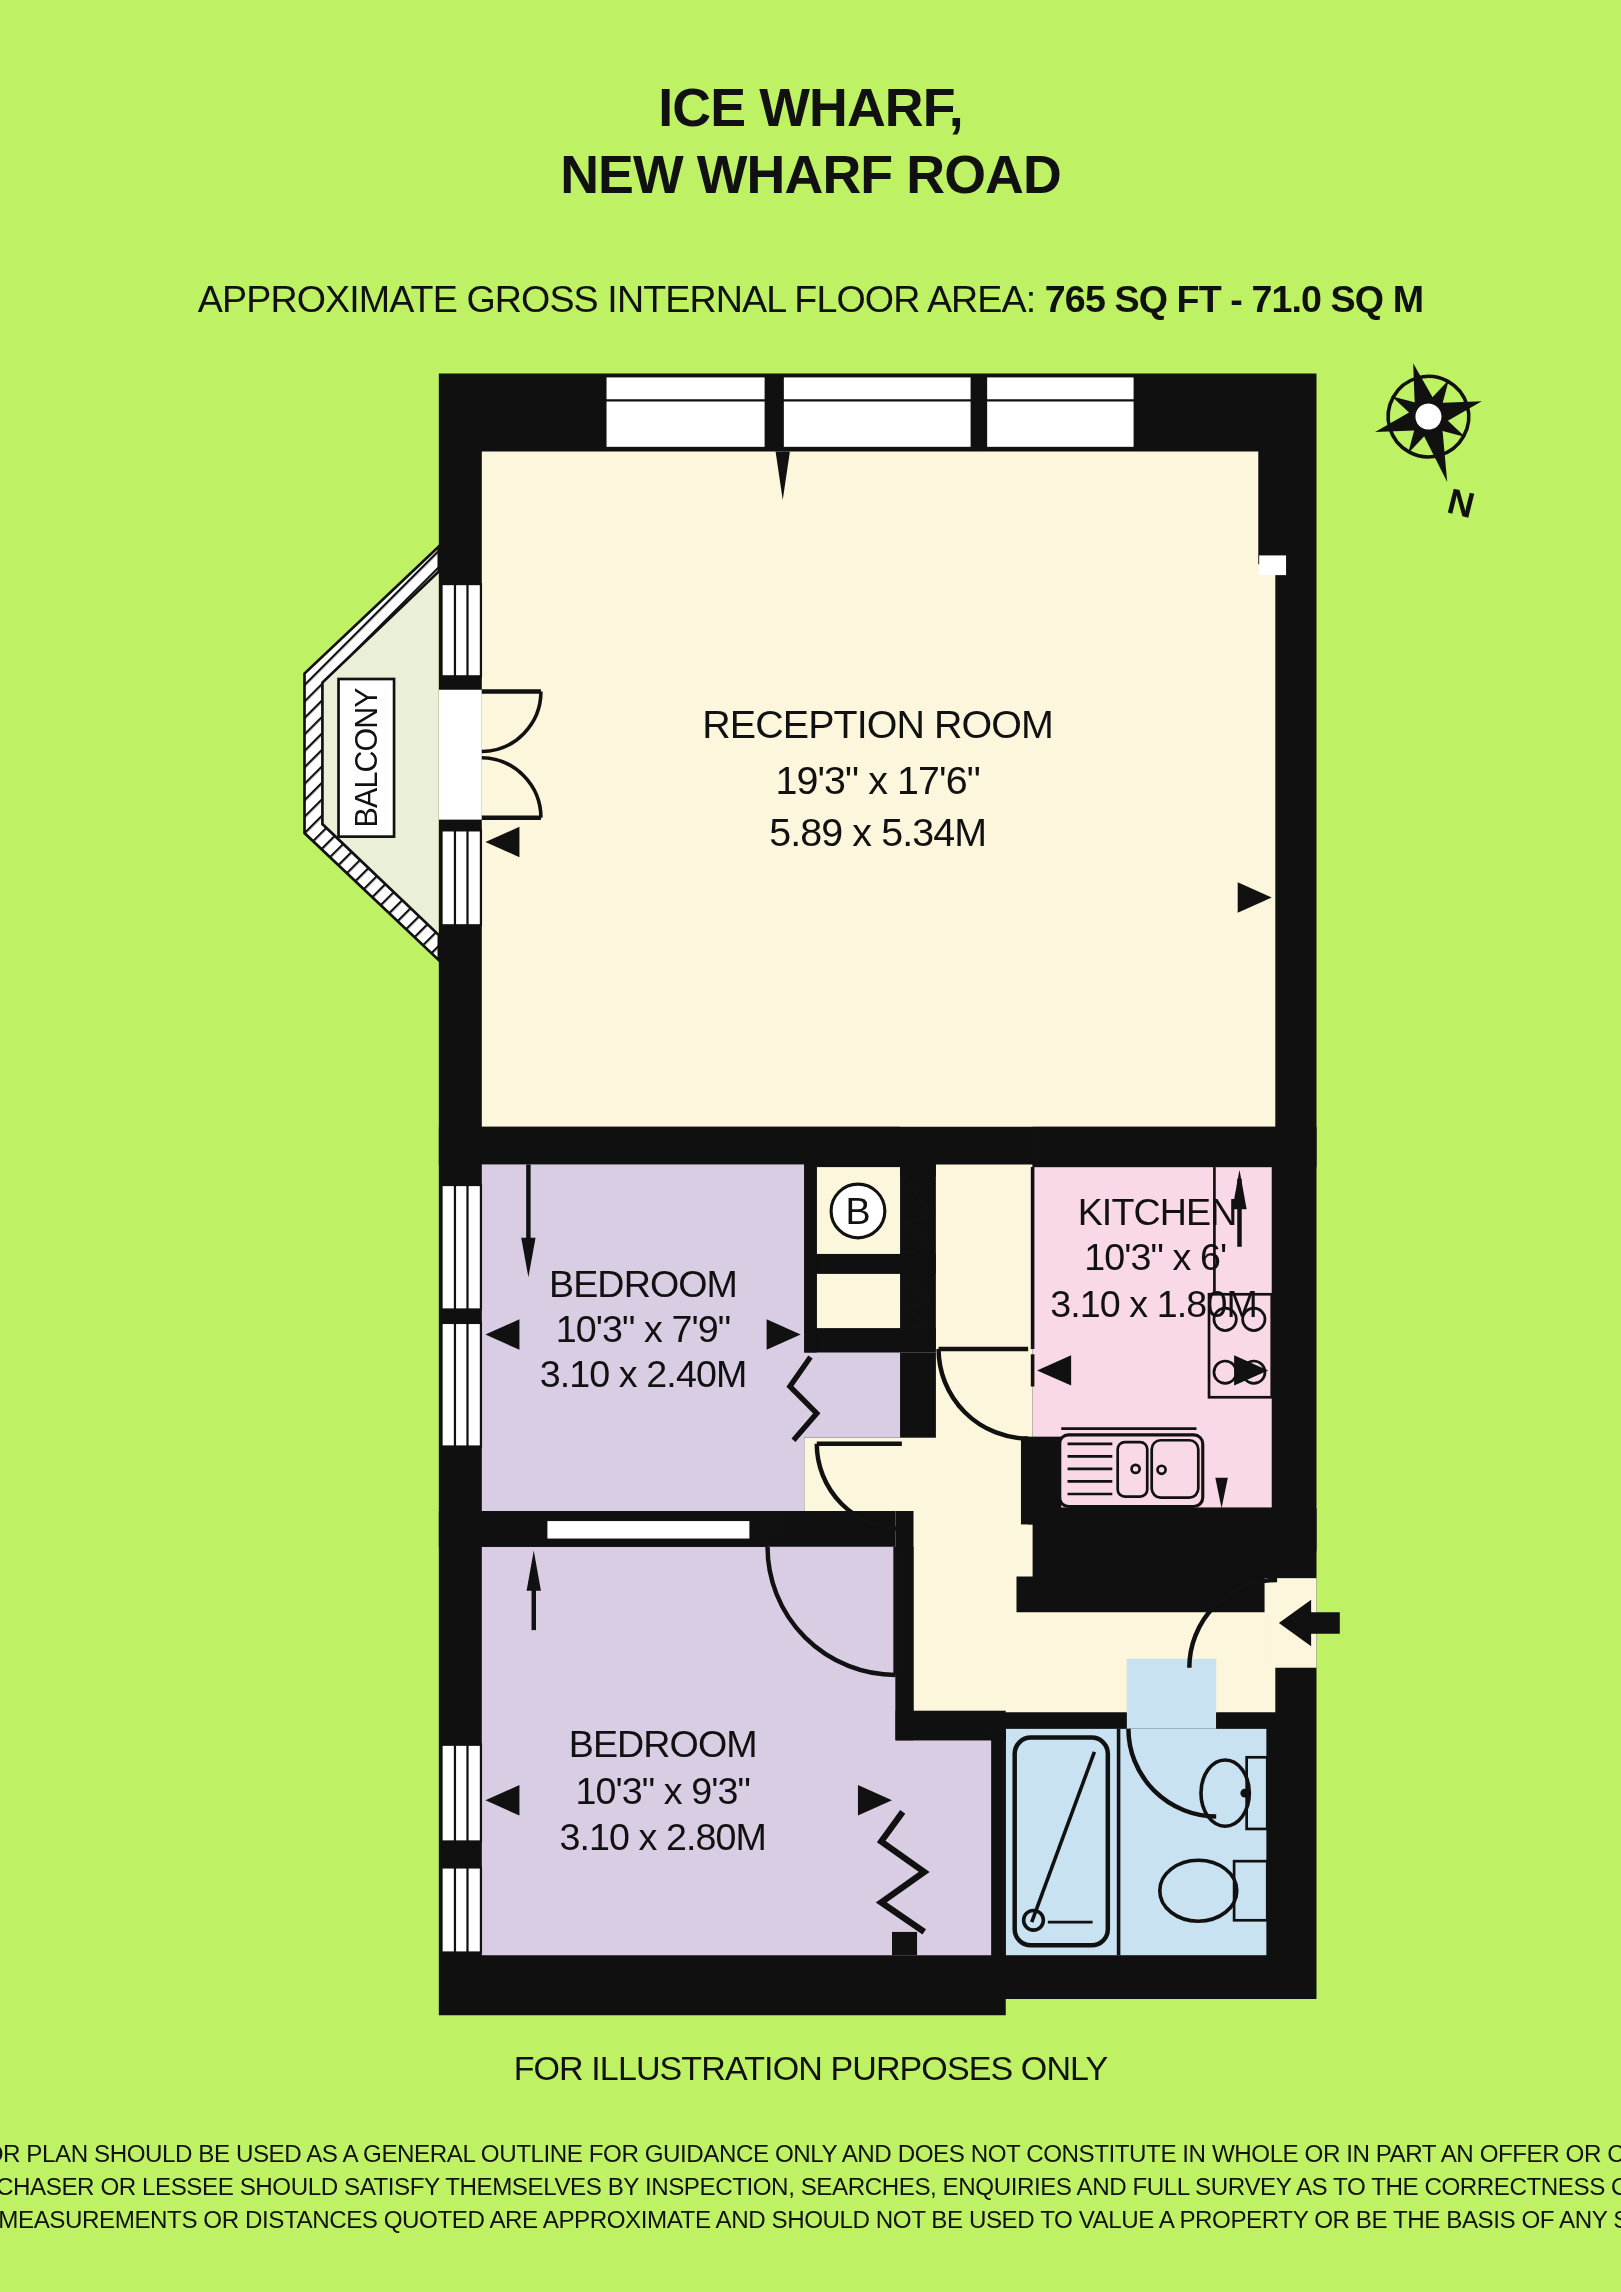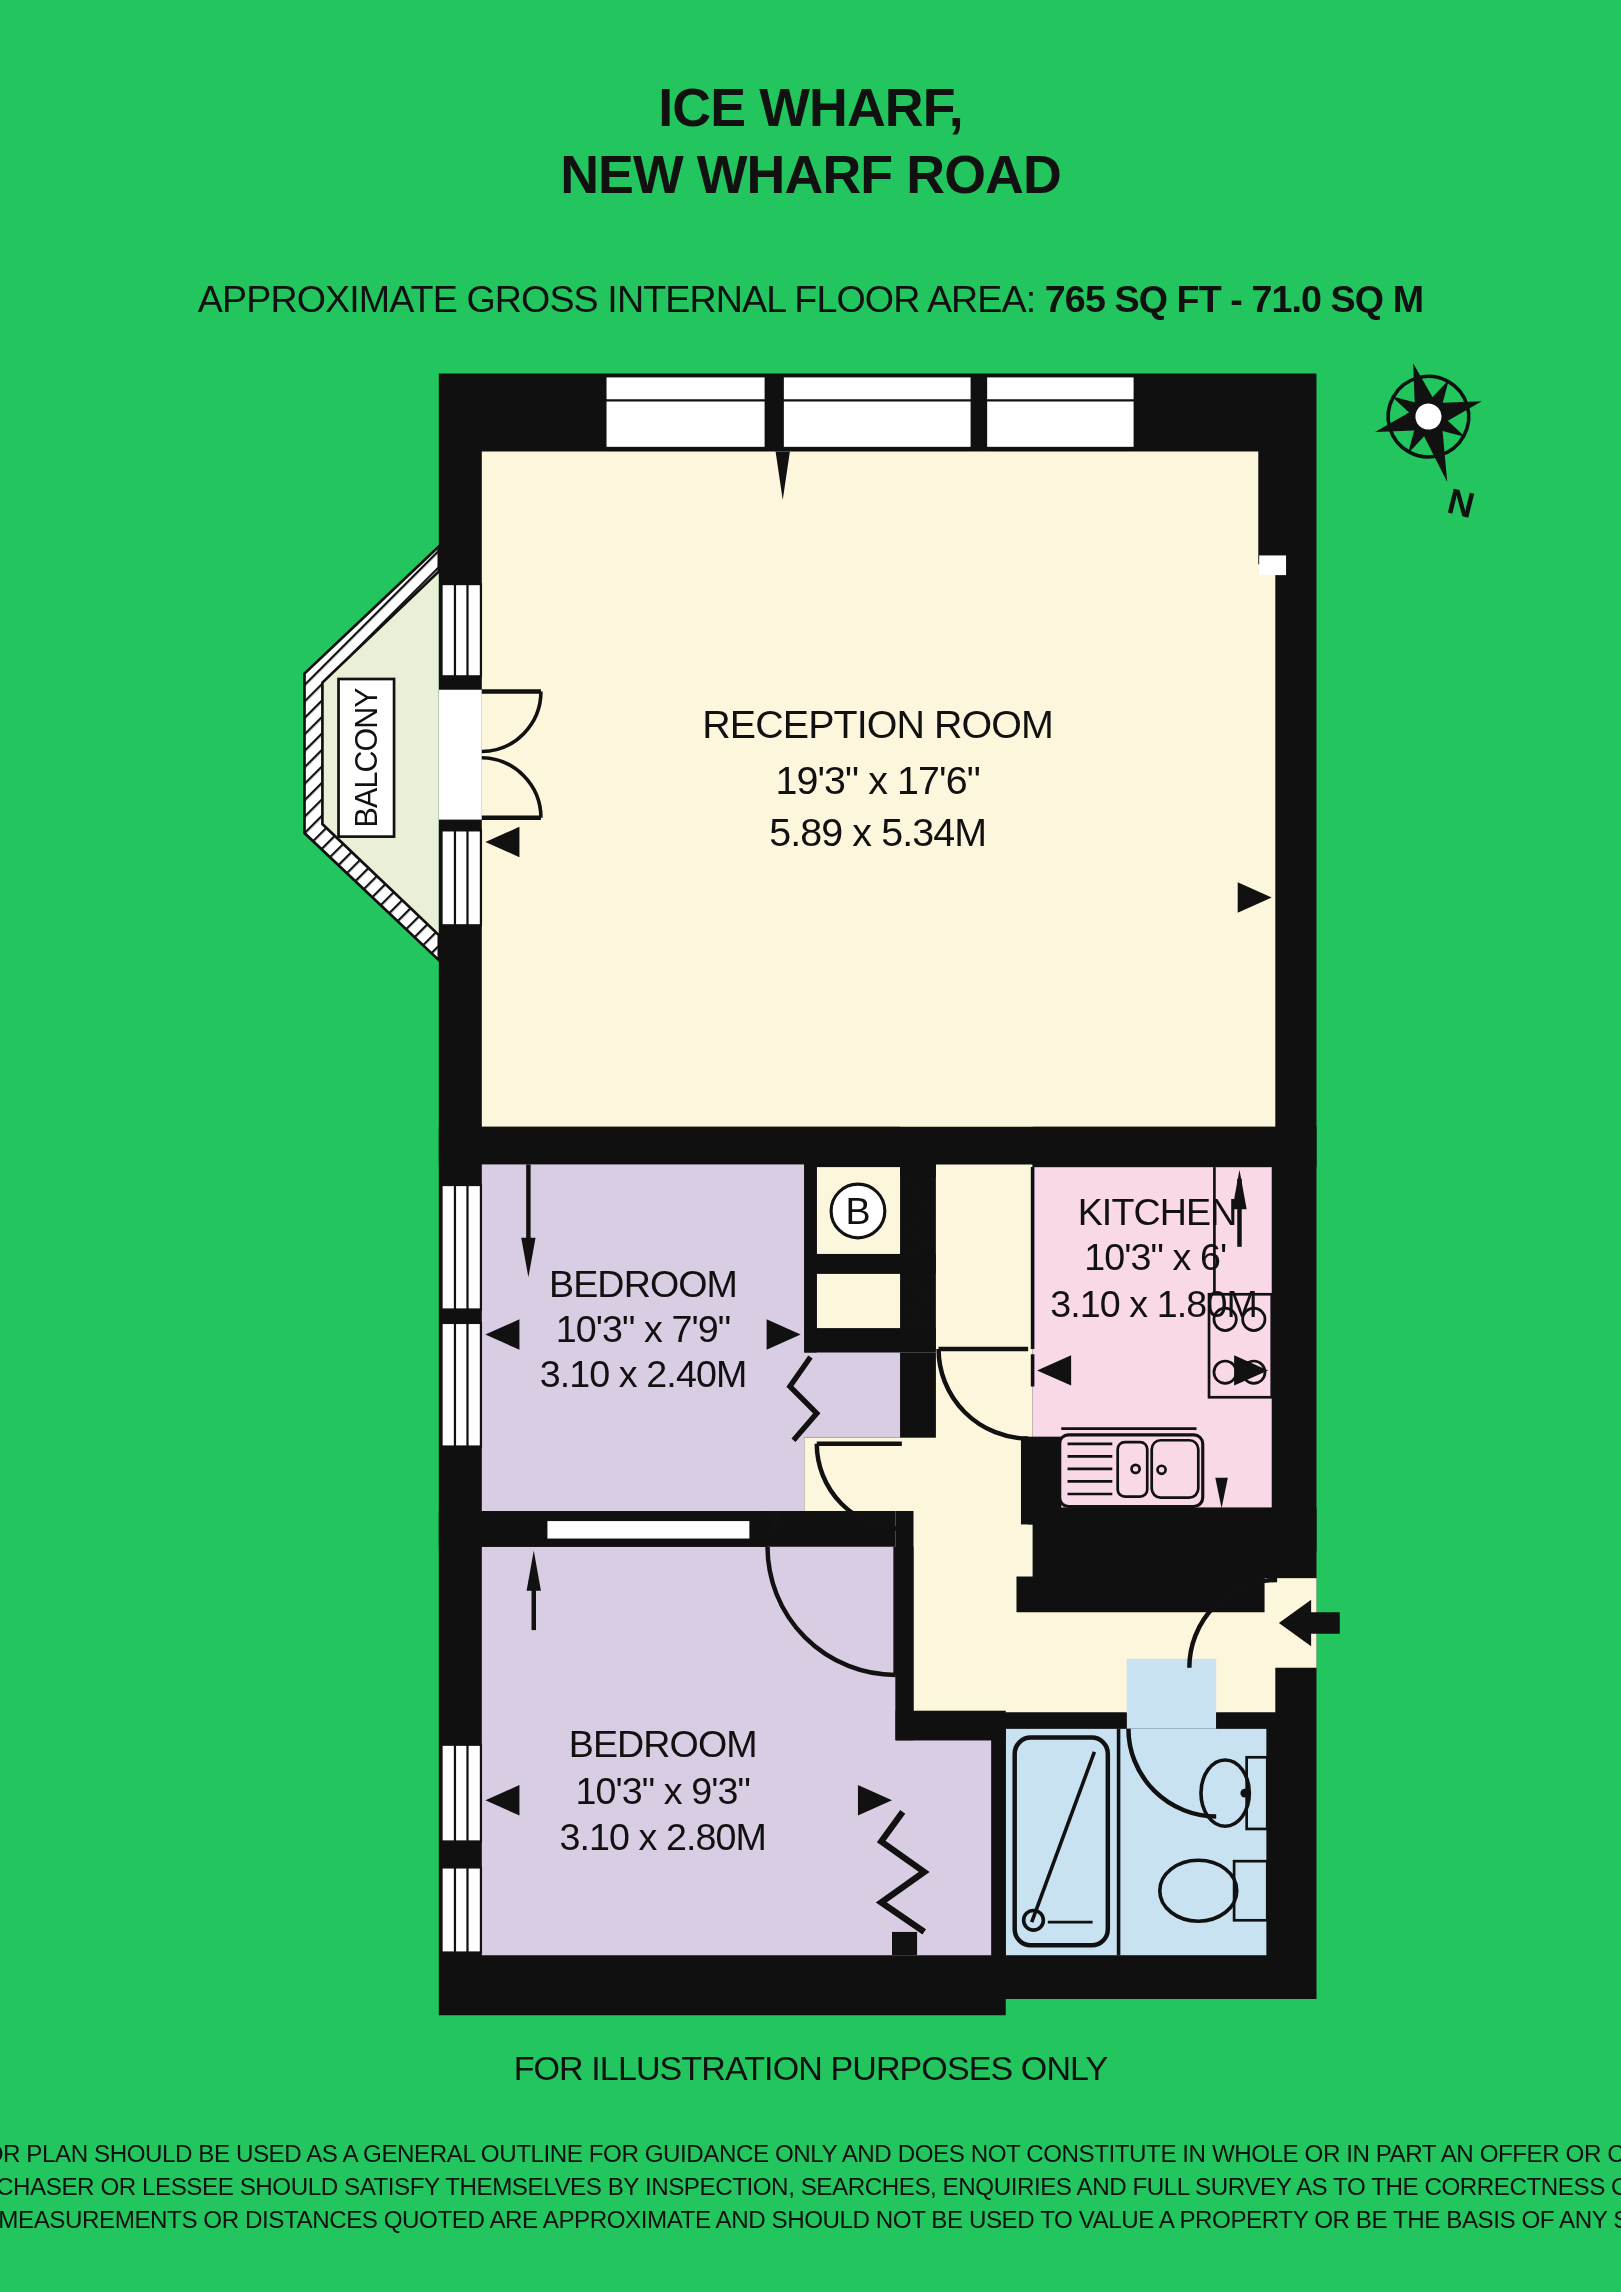--- a/index.html
+++ b/index.html
@@ -1,16 +1,16 @@
 <!DOCTYPE html>
 <html style="font-size:14.3px"><head>
 <meta charset="utf-8">
 <style>
   html,body{margin:0;padding:0;background:#ffffff;}
-  .page{position:relative;width:1621px;height:2293px;background:#22c55e;overflow:hidden;}
+  .page{position:relative;width:1621px;height:2293px;background:#bef264;overflow:hidden;}
   svg{position:absolute;left:0;top:0;}
   text{font-family:"Liberation Sans","DejaVu Sans",sans-serif;fill:#111;}
   .ttl{font-size:60px;font-weight:bold;letter-spacing:-1px;}
   .sub{font-size:42px;letter-spacing:-1px;}
   .sub-b{font-weight:bold;}
   .room{font-size:44px;letter-spacing:-1px;}
   .room-s{font-size:42px;letter-spacing:-1px;}
   .note{font-size:38px;letter-spacing:-1px;}
   .disc{font-size:27px;letter-spacing:-0.5px;}
   .blab{font-size:34px;letter-spacing:-1px;}

